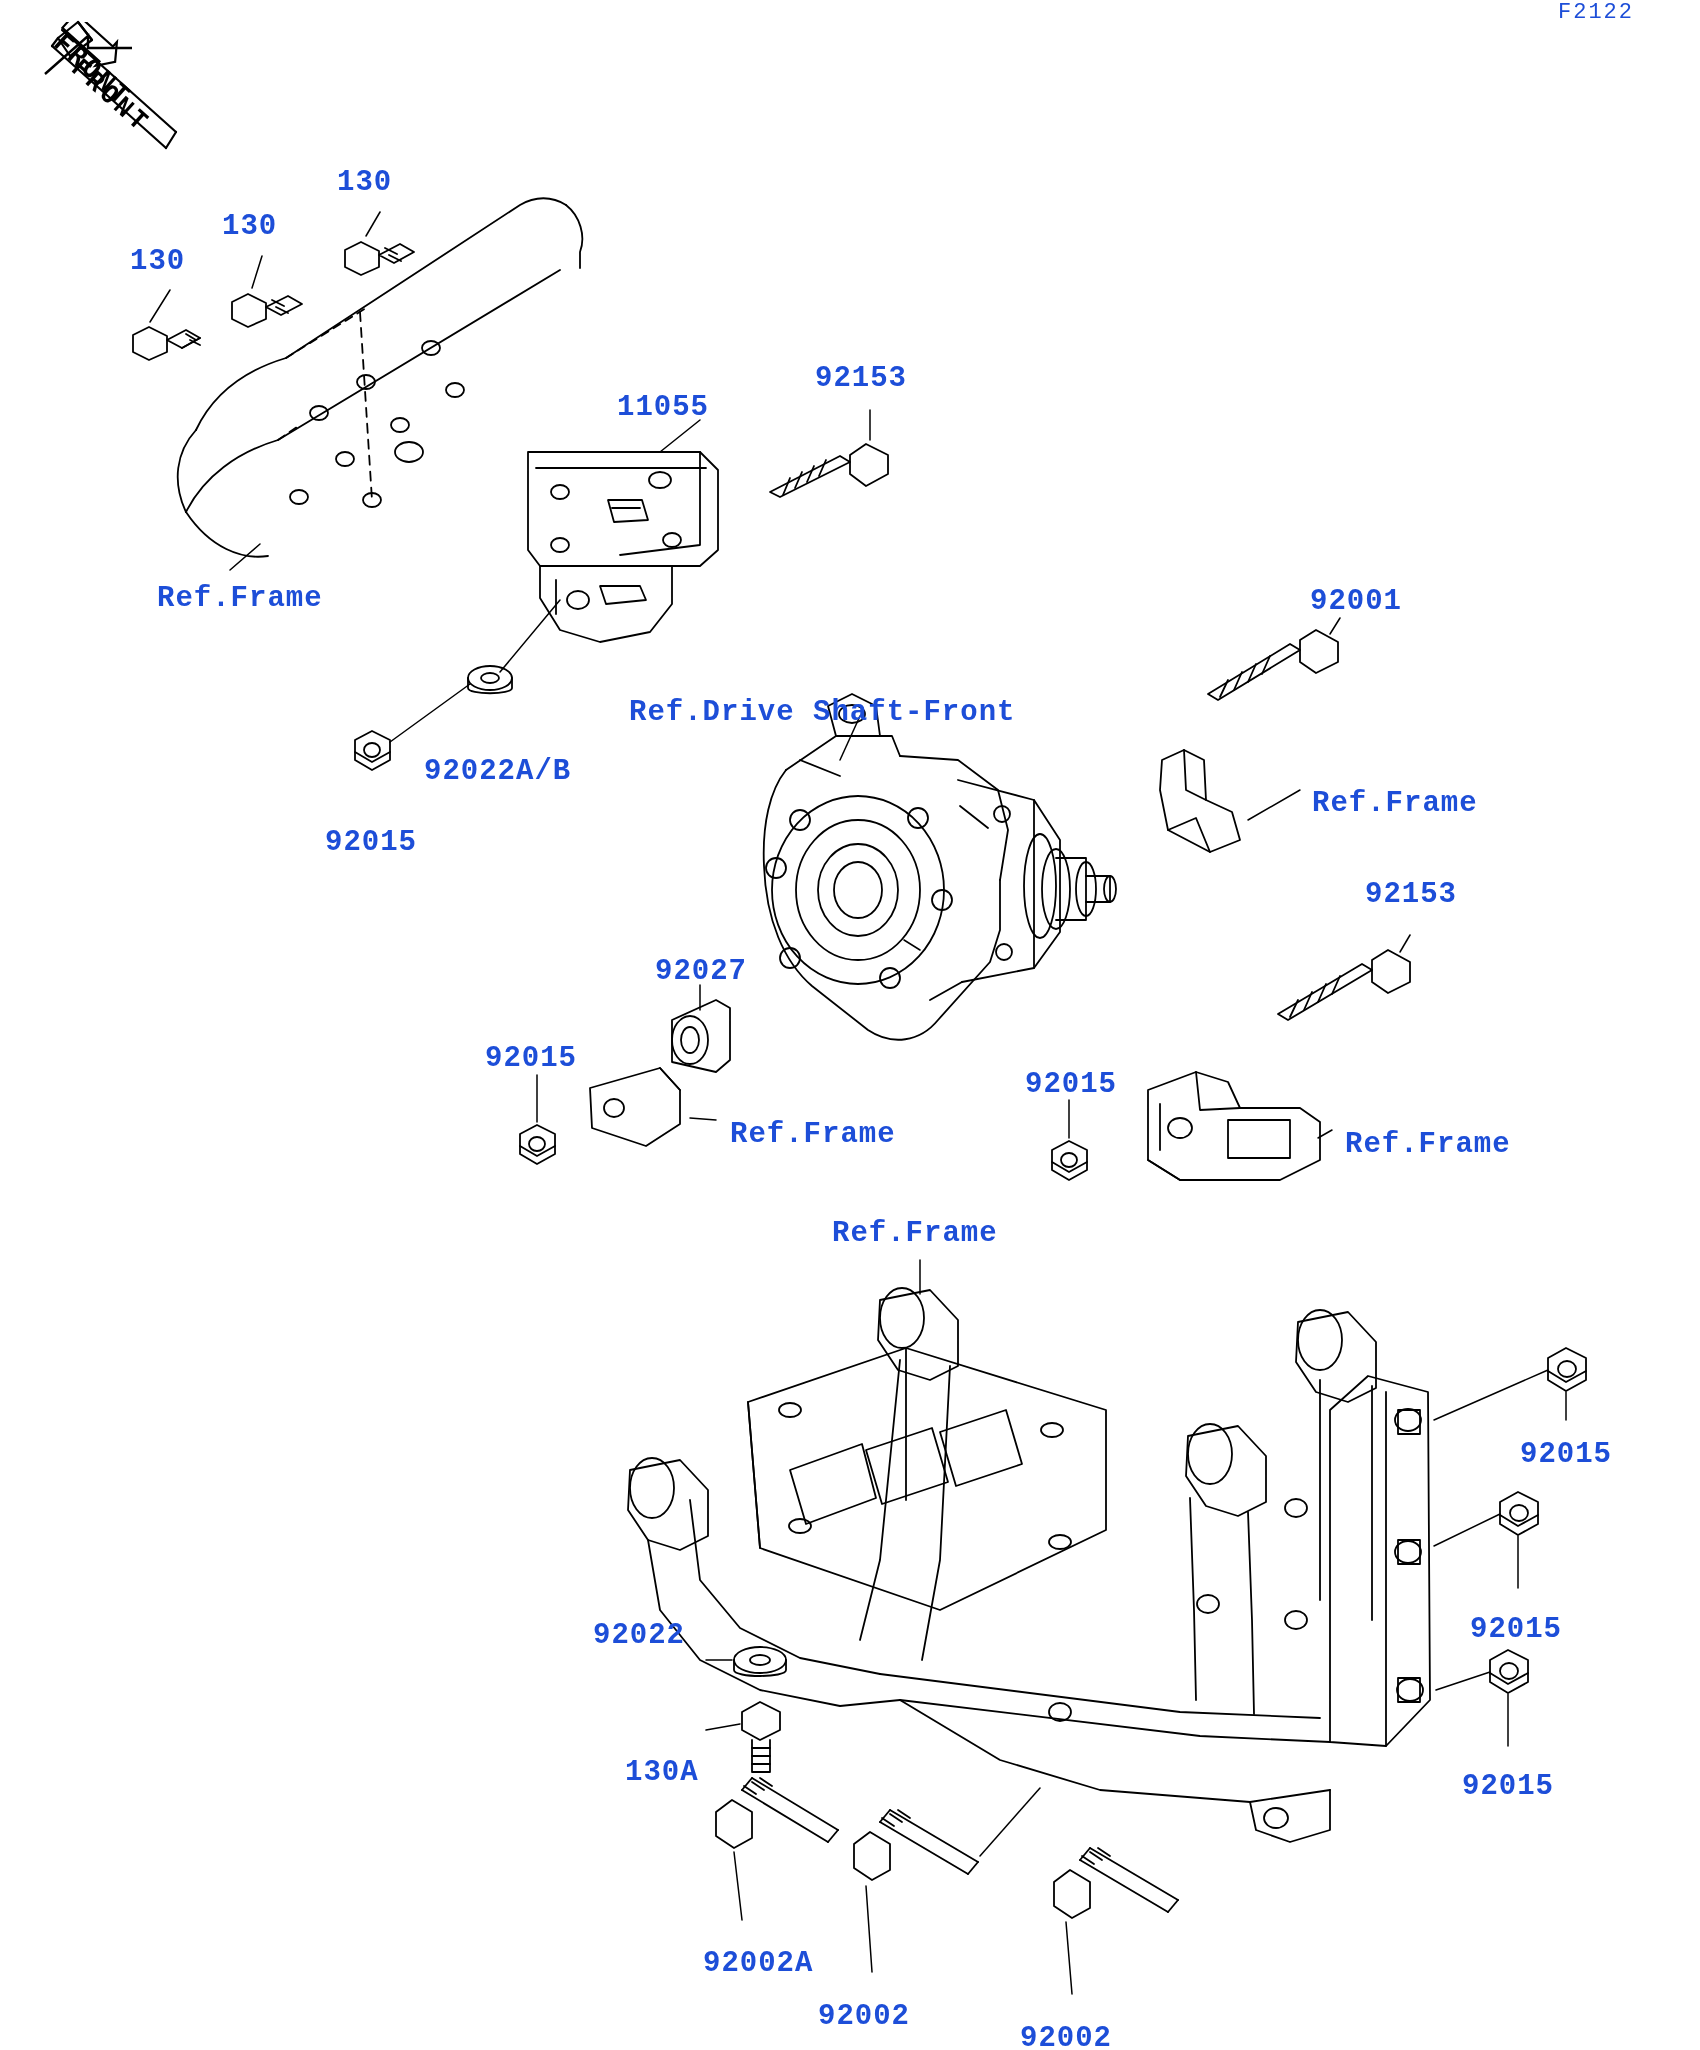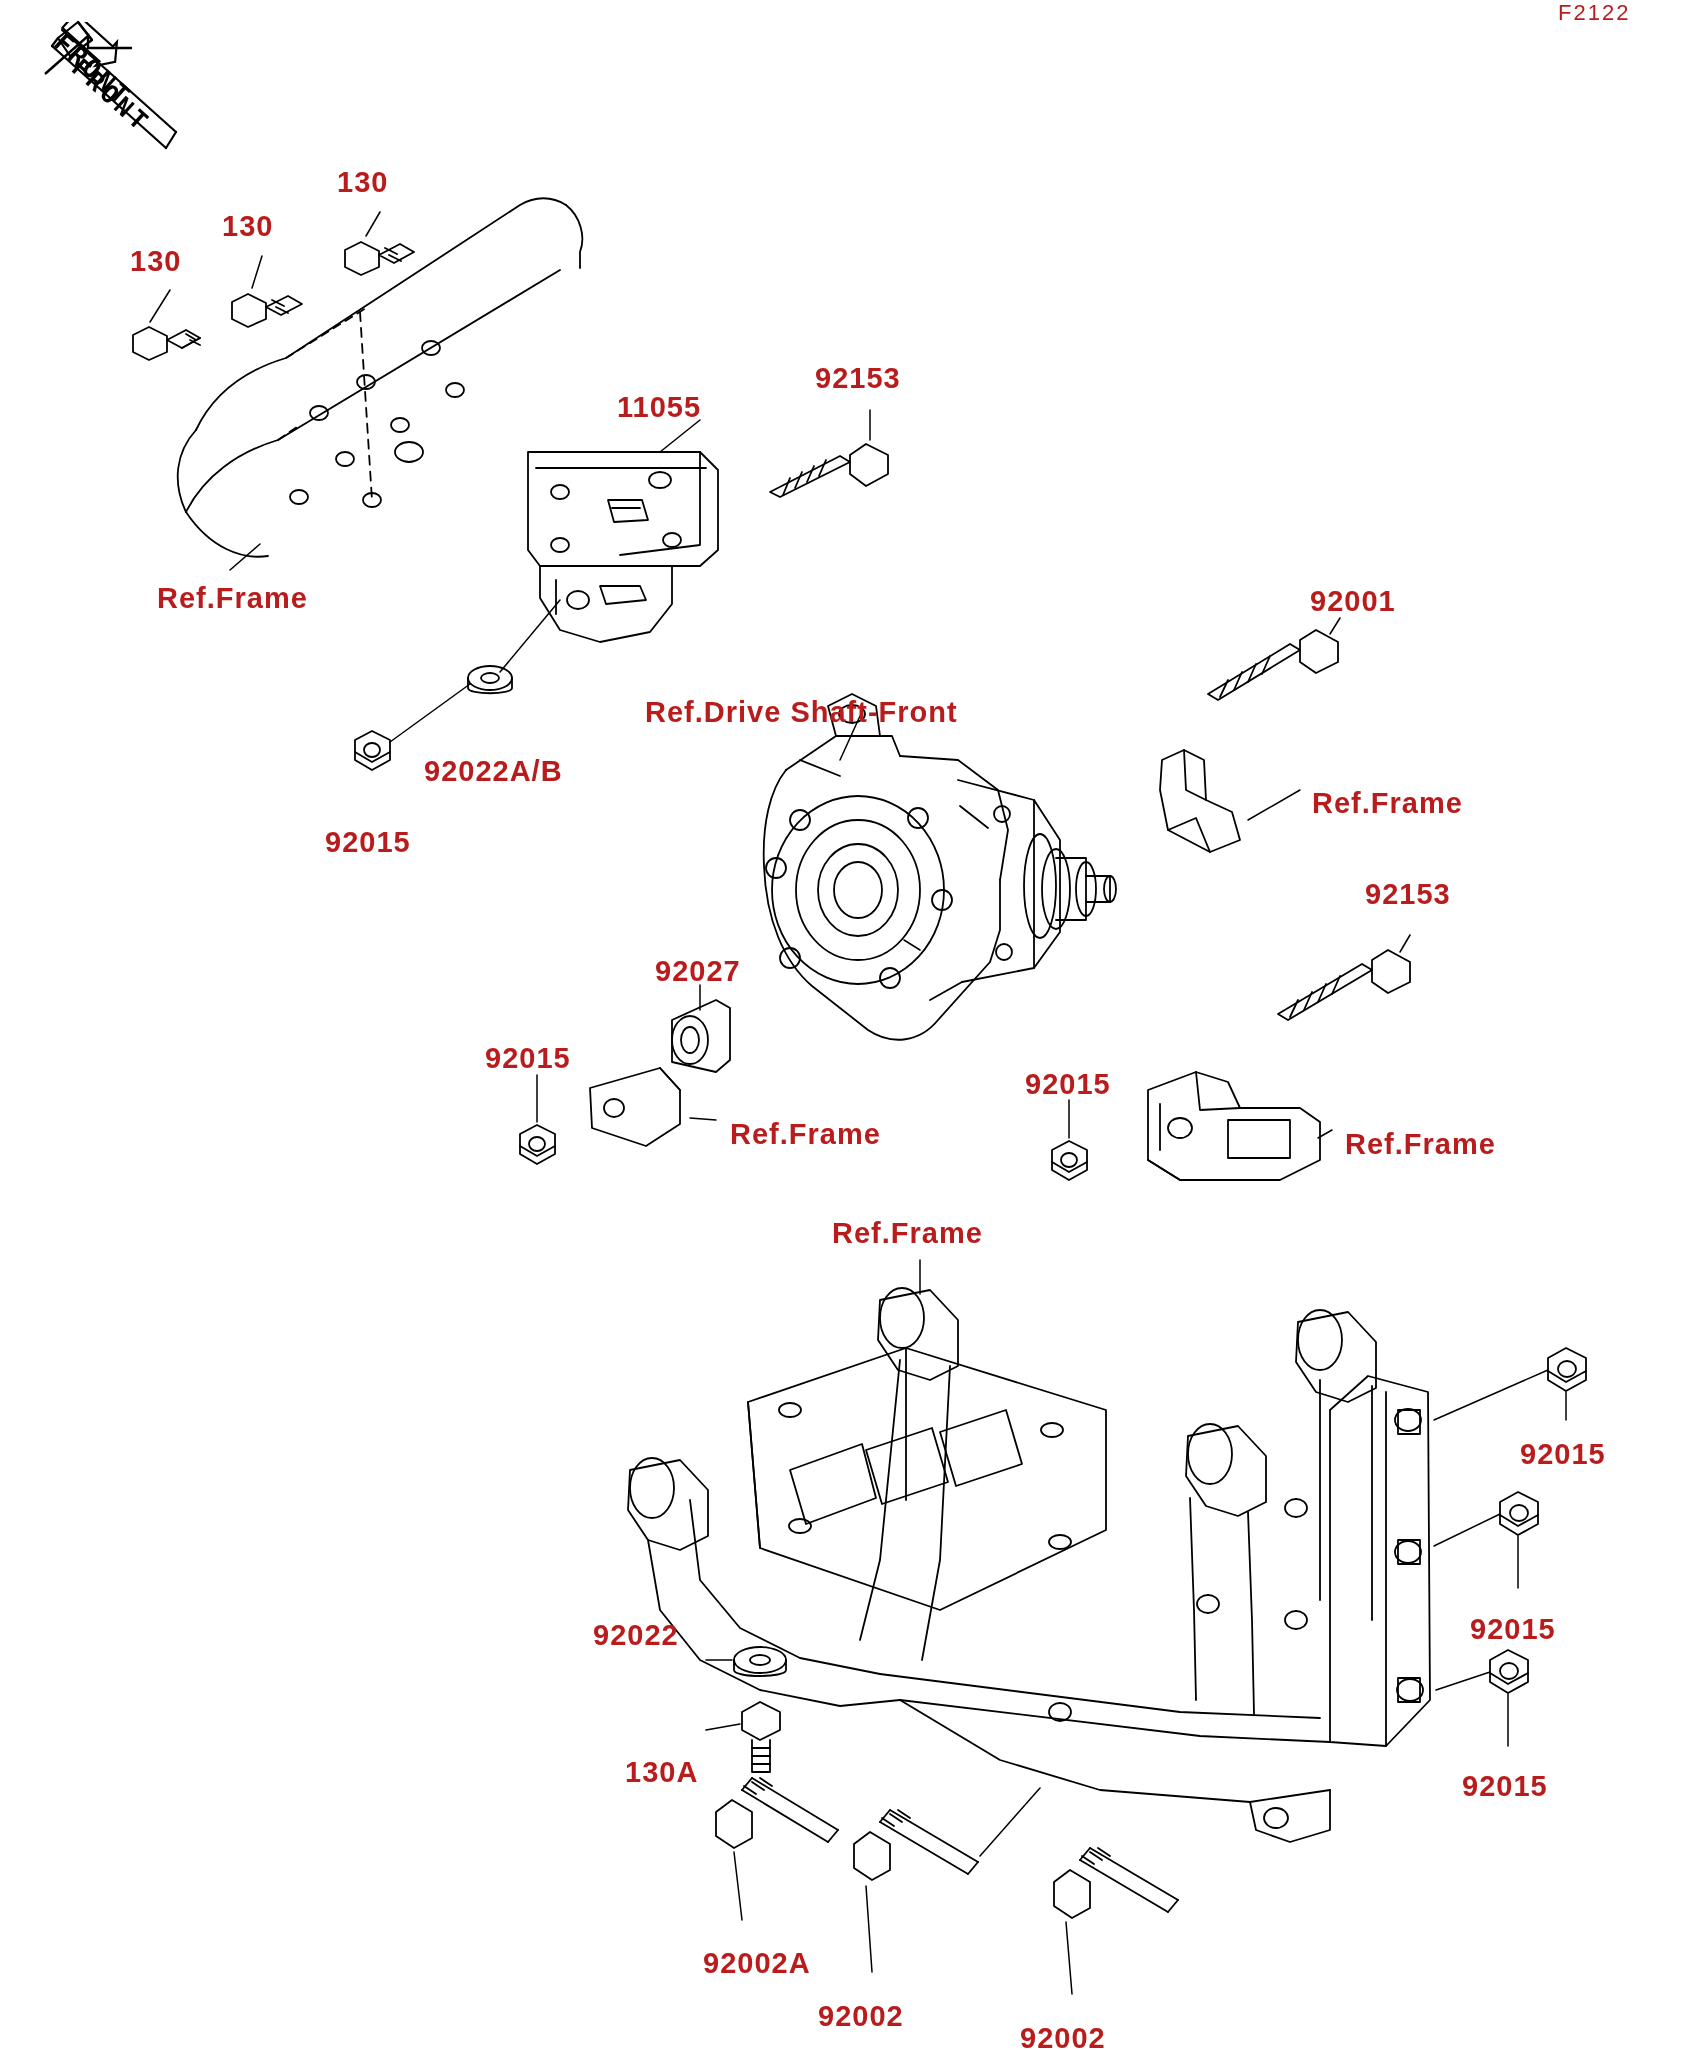--- a/index.html
+++ b/index.html
@@ -10,24 +10,24 @@
   #page {
     position: relative;
     width: 1700px;
     height: 2050px;
     background: #ffffff;
     font-family: "DejaVu Sans Mono", monospace;
     overflow: hidden;
   }
   .lbl {
     position: absolute;
-    font-family: Liberation Sans, sans-serif;
+    font-family: Liberation Mono, monospace;
     font-size: 29px;
     font-weight: bold;
-    color: #b91c1c;
+    color: #1d4ed8;
     white-space: nowrap;
     letter-spacing: 1px;
   }
   .lbl-small {
     font-size: 22px;
     font-weight: normal;
     letter-spacing: 2px;
   }
   #svg-art {
     position: absolute;
@@ -386,21 +386,21 @@
   <div class="lbl lbl-small" style="left:1558px; top:0px;">F2122</div>
 
   <div class="lbl" style="left:130px;  top:245px;">130</div>
   <div class="lbl" style="left:222px;  top:210px;">130</div>
   <div class="lbl" style="left:337px;  top:166px;">130</div>
   <div class="lbl" style="left:617px;  top:391px;">11055</div>
   <div class="lbl" style="left:815px;  top:362px;">92153</div>
   <div class="lbl" style="left:157px;  top:582px;">Ref.Frame</div>
   <div class="lbl" style="left:424px;  top:755px;text-align:right;">92022A/B</div>
   <div class="lbl" style="left:325px;  top:826px;">92015</div>
-  <div class="lbl" style="left:645px; top:696px;">Ref.Drive Shaft-Front</div>
+  <div class="lbl" style="left:629px; top:696px;">Ref.Drive Shaft-Front</div>
   <div class="lbl" style="left:1310px; top:585px;">92001</div>
   <div class="lbl" style="left:1312px; top:787px;">Ref.Frame</div>
   <div class="lbl" style="left:1365px; top:878px;">92153</div>
   <div class="lbl" style="left:655px;  top:955px;">92027</div>
   <div class="lbl" style="left:485px;  top:1042px;">92015</div>
   <div class="lbl" style="left:730px;  top:1118px;">Ref.Frame</div>
   <div class="lbl" style="left:1025px; top:1068px;">92015</div>
   <div class="lbl" style="left:1345px; top:1128px;">Ref.Frame</div>
   <div class="lbl" style="left:832px;  top:1217px;">Ref.Frame</div>
   <div class="lbl" style="left:1520px; top:1438px;">92015</div>

